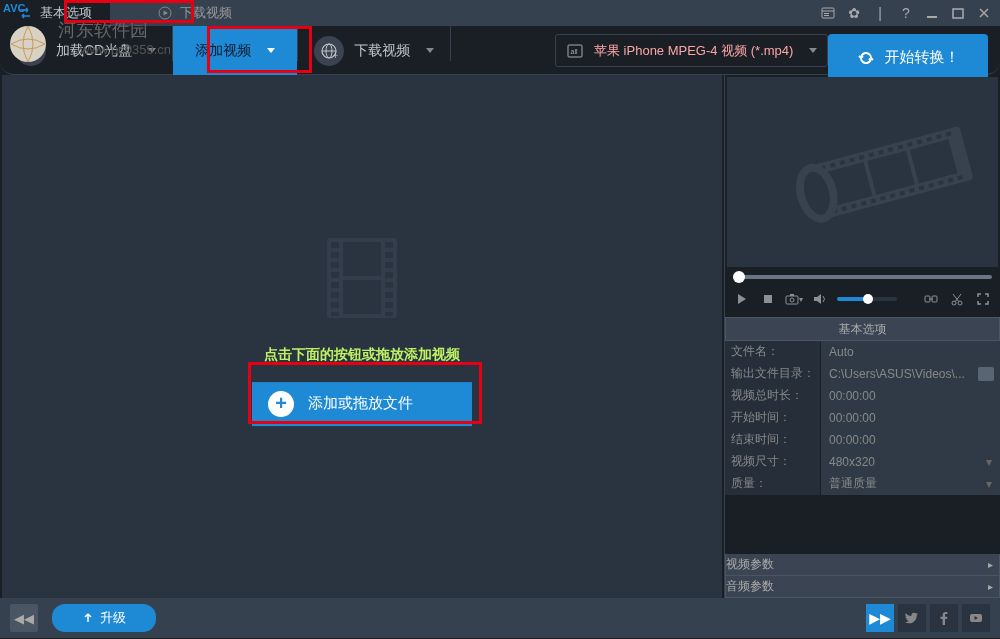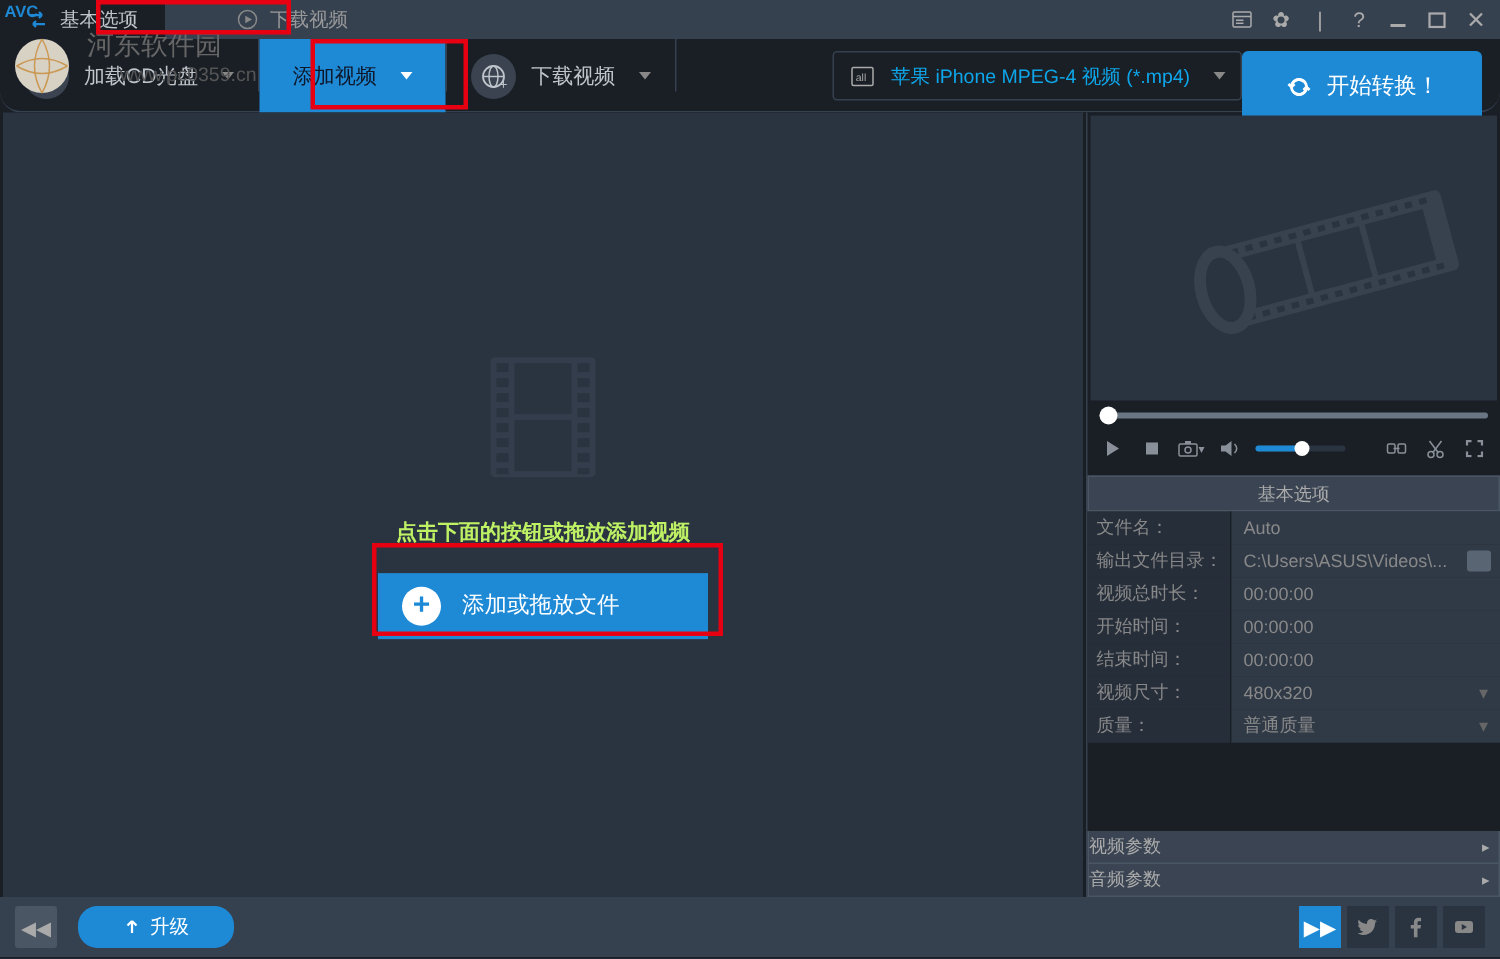--- a/index.html
+++ b/index.html
@@ -14,21 +14,21 @@
     .wc-btn { width: 16px; height: 16px; color: #aaa; display: flex; align-items: center; justify-content: center; cursor: pointer; font-size: 14px; }
     
     .main-toolbar { height: 49px; background: #1a1f26; display: flex; align-items: flex-start; border-bottom: 1px solid #364150; position: relative; border-radius: 14px; }
     .tb-item { display: flex; align-items: center; height: 49px; padding: 0 16px; gap: 10px; font-size: 14px; color: #c0c5cc; cursor: pointer; }
     .tb-icon-circle { width: 30px; height: 30px; border-radius: 50%; background: #3a434f; display: flex; align-items: center; justify-content: center; font-size: 16px; }
     .tb-divider { width: 1px; height: 35px; background: #364150; }
     .tb-blue { background: #1e8ad6; color: #0f172a; padding: 0 22px; font-weight: 500; }
     
     .chev-down { display: inline-block; width: 0; height: 0; border-left: 4px solid transparent; border-right: 4px solid transparent; border-top: 5px solid #888; margin-left: 6px; }
     
-    .profile-selector { position: absolute; left: 555px; top: 8px; height: 33px; display: flex; align-items: center; gap: 10px; border: 1px solid #364150; border-radius: 3px; padding: 0 10px; font-size: 13px; color: #0ea5e9; cursor: pointer; }
+    .profile-selector { position: absolute; left: 555px; top: 8px; height: 33px; display: flex; align-items: center; gap: 10px; border: 1px solid #364150; border-radius: 3px; padding: 0 10px; font-size: 13px; color: #fca5a5; cursor: pointer; }
     
     .start-btn { position: absolute; right: 12px; top: 8px; height: 47px; width: 160px; background: #1e8ad6; border-radius: 4px; display: flex; align-items: center; justify-content: center; gap: 10px; color: #fff; font-size: 15px; font-weight: 500; cursor: pointer; }
     
     .content { display: flex; height: 523px; }
     .main-area { flex: 1; position: relative; background: #2a3340; margin: 0 2px; }
     .drop-center { position: absolute; left: 50%; top: 50%; transform: translate(-50%, -55%); display: flex; flex-direction: column; align-items: center; gap: 18px; }
     .film-icon-big { width: 90px; height: 100px; opacity: 0.35; }
     .drop-hint { font-size: 14px; color: #bef264; font-weight: bold; }
     .add-file-btn { width: 220px; height: 44px; background: #1e8ad6; display: flex; align-items: center; gap: 14px; color: #fff; font-size: 15px; cursor: pointer; padding-left: 16px; }
     .plus-circle { width: 26px; height: 26px; border-radius: 50%; background: #fff; color: #1e8ad6; display: flex; align-items: center; justify-content: center; font-weight: bold; font-size: 20px; }

